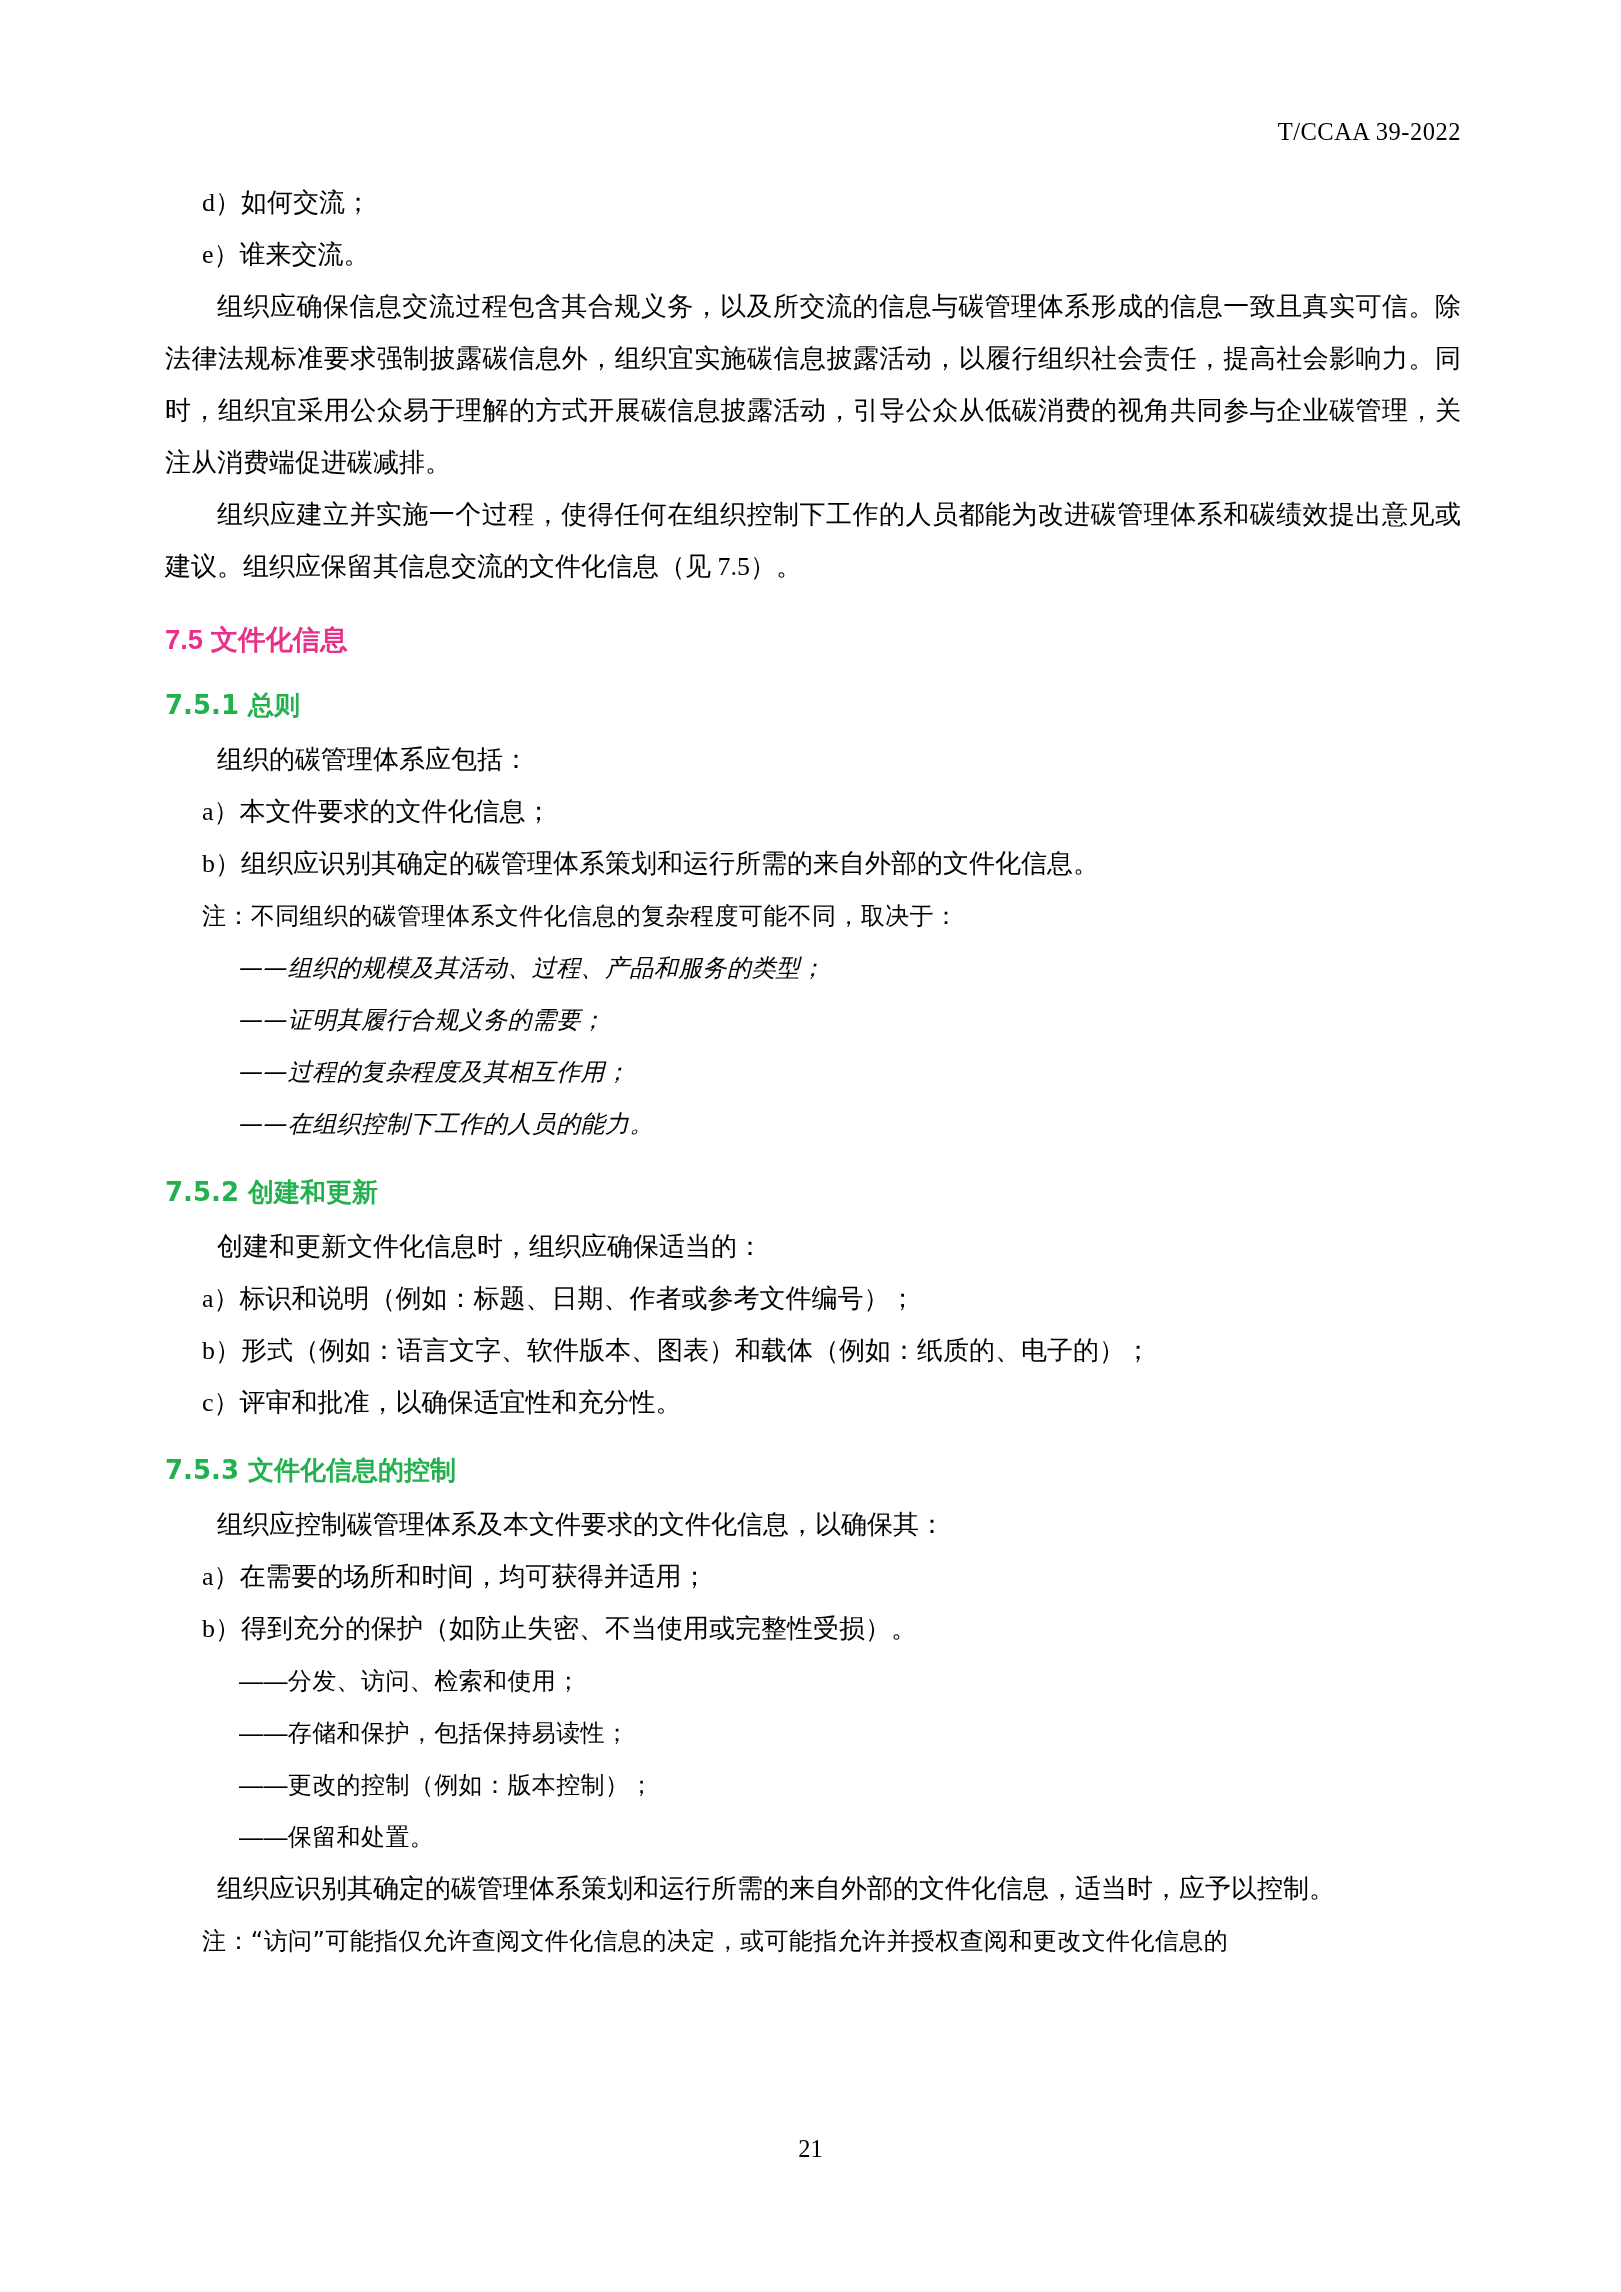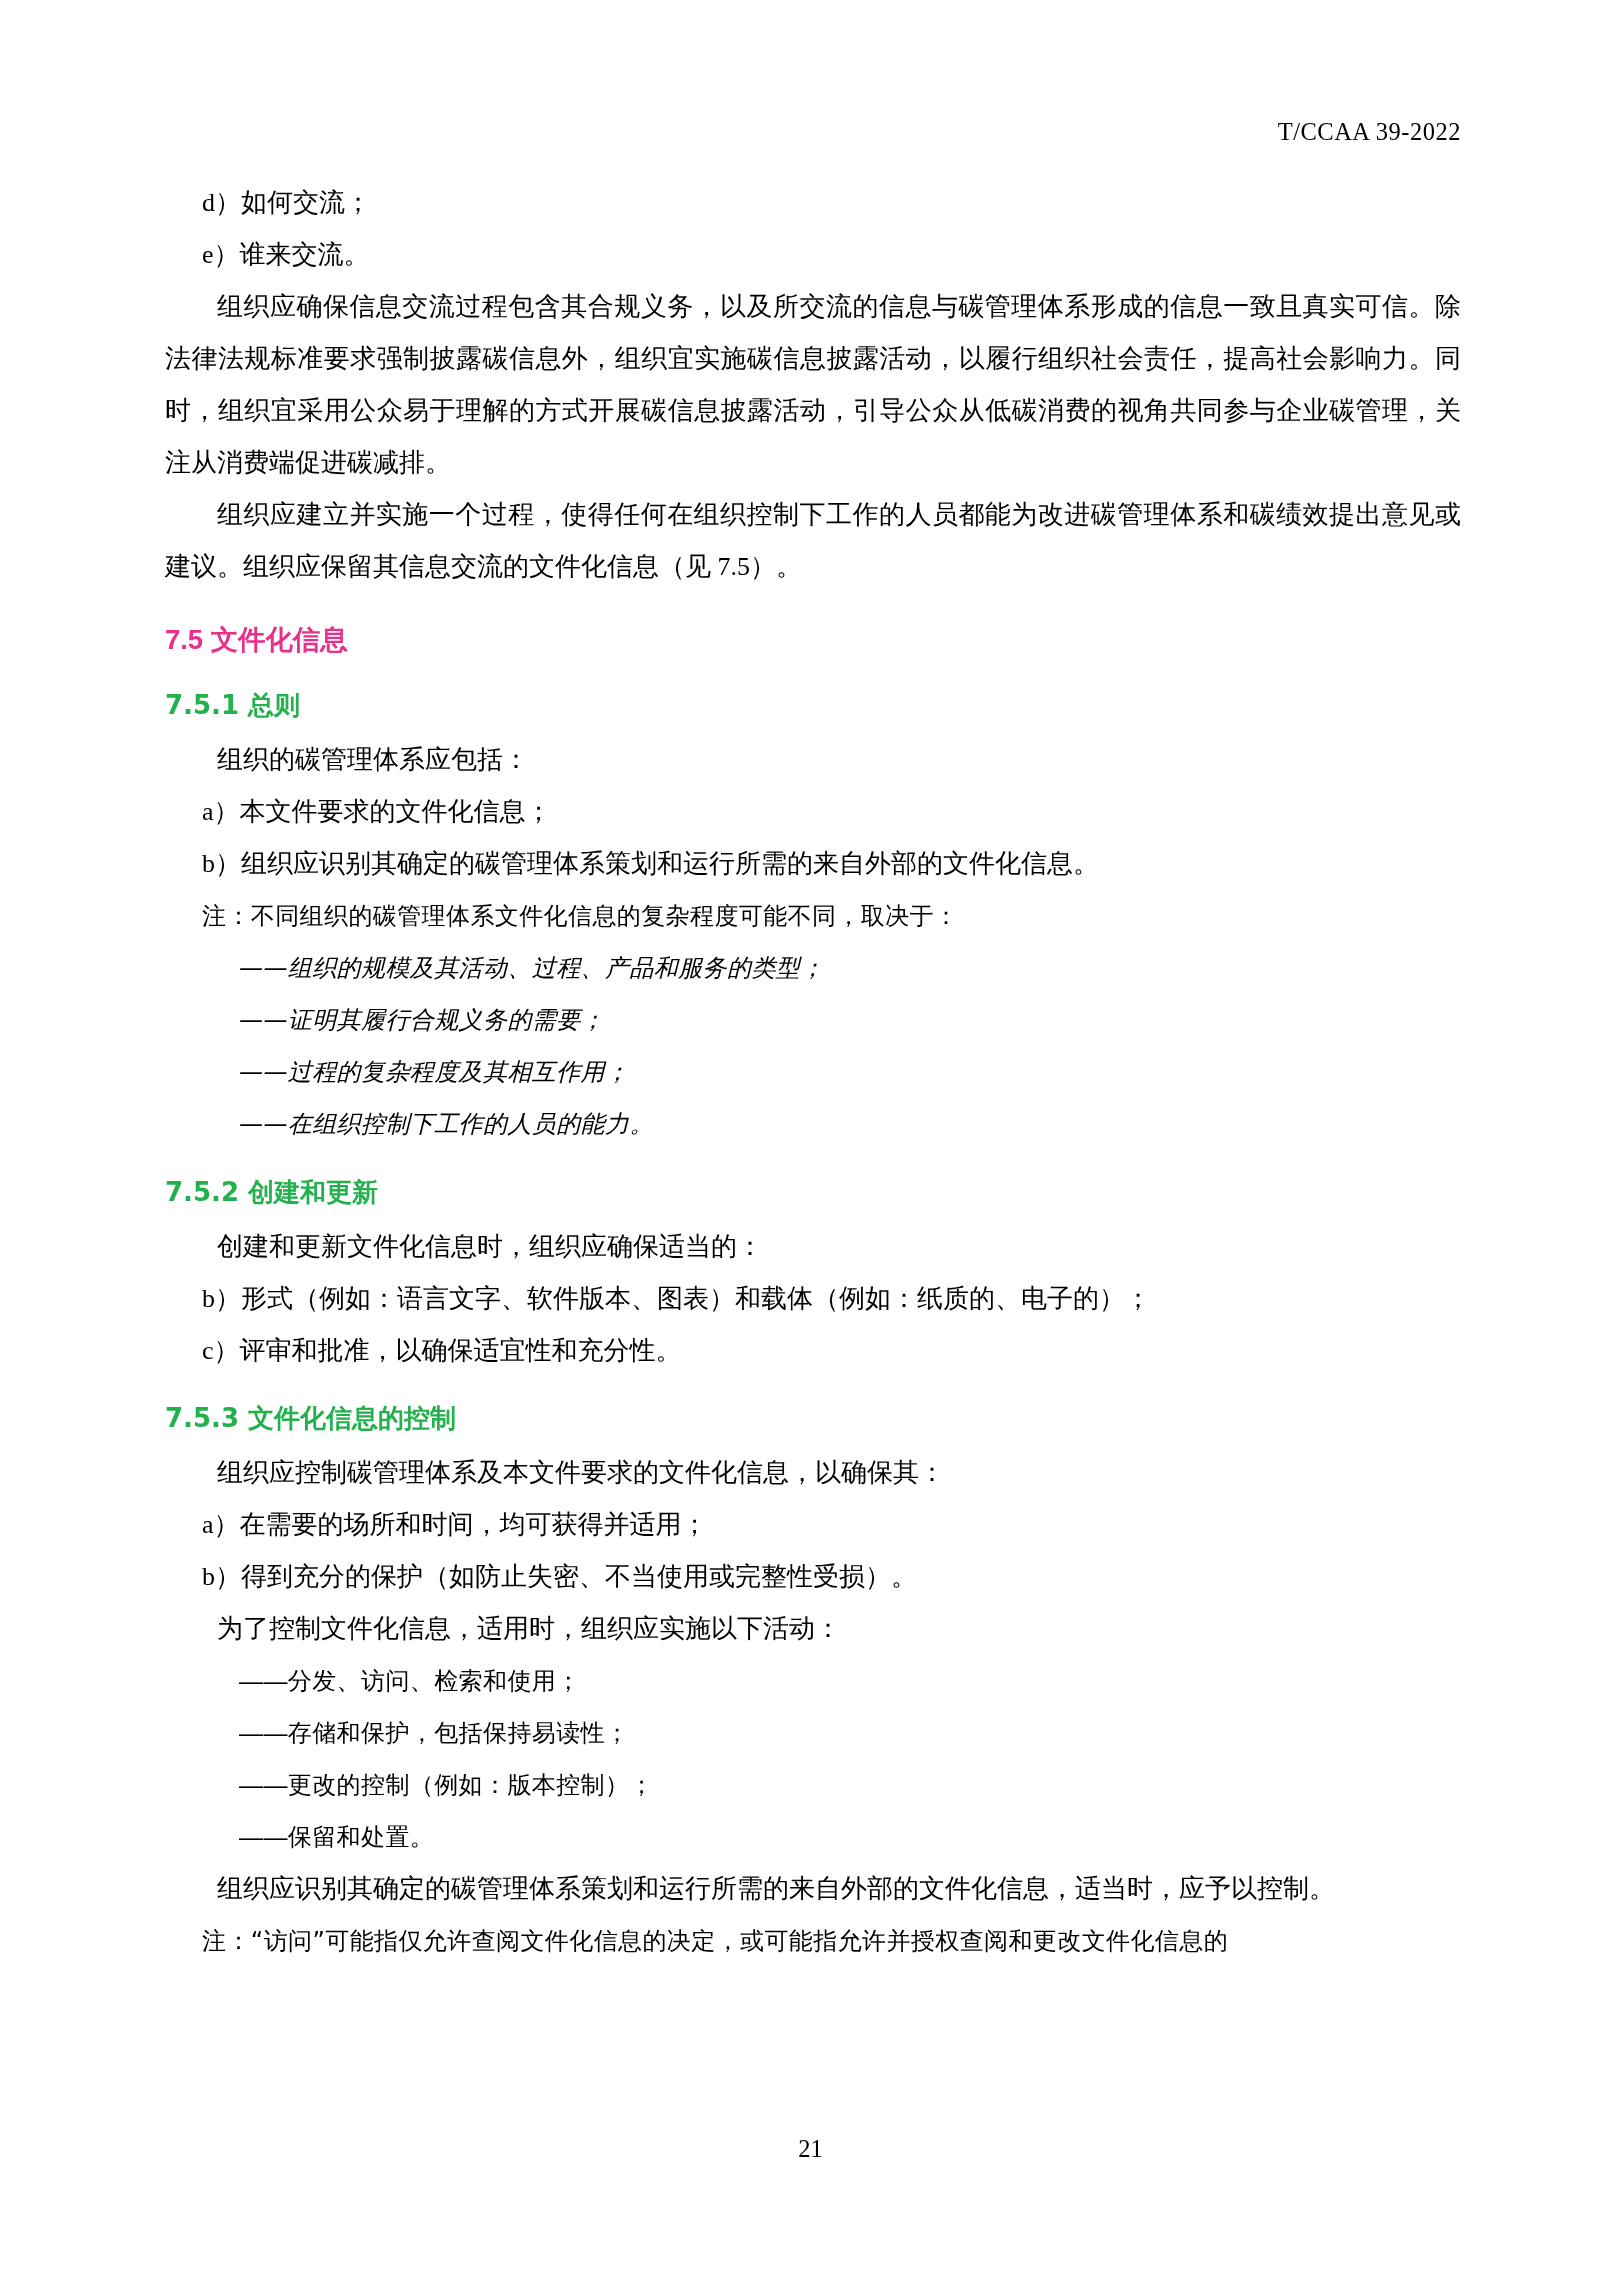--- a/index.html
+++ b/index.html
@@ -123,28 +123,28 @@
       <p class="indent-list">a）本文件要求的文件化信息；</p>
       <p class="indent-list">b）组织应识别其确定的碳管理体系策划和运行所需的来自外部的文件化信息。</p>
       <p class="note">注：不同组织的碳管理体系文件化信息的复杂程度可能不同，取决于：</p>
       <p class="dash-italic">——组织的规模及其活动、过程、产品和服务的类型；</p>
       <p class="dash-italic">——证明其履行合规义务的需要；</p>
       <p class="dash-italic">——过程的复杂程度及其相互作用；</p>
       <p class="dash-italic">——在组织控制下工作的人员的能力。</p>
 
       <h3 class="h-green">7.5.2 创建和更新</h3>
       <p class="indent-para">创建和更新文件化信息时，组织应确保适当的：</p>
+      <p class="indent-list">a）标识和说明（例如：标题、日期、作者或参考文件编号）；</p>
       <p class="indent-list">b）形式（例如：语言文字、软件版本、图表）和载体（例如：纸质的、电子的）；</p>
       <p class="indent-list">c）评审和批准，以确保适宜性和充分性。</p>
 
       <h3 class="h-green">7.5.3 文件化信息的控制</h3>
       <p class="indent-para">组织应控制碳管理体系及本文件要求的文件化信息，以确保其：</p>
       <p class="indent-list">a）在需要的场所和时间，均可获得并适用；</p>
       <p class="indent-list">b）得到充分的保护（如防止失密、不当使用或完整性受损）。</p>
-      <p class="indent-para">为了控制文件化信息，适用时，组织应实施以下活动：</p>
       <p class="dash">——分发、访问、检索和使用；</p>
       <p class="dash">——存储和保护，包括保持易读性；</p>
       <p class="dash">——更改的控制（例如：版本控制）；</p>
       <p class="dash">——保留和处置。</p>
       <p class="indent-para">组织应识别其确定的碳管理体系策划和运行所需的来自外部的文件化信息，适当时，应予以控制。</p>
       <p class="note">注：“访问”可能指仅允许查阅文件化信息的决定，或可能指允许并授权查阅和更改文件化信息的</p>
 
     </div>
   </div>
 

